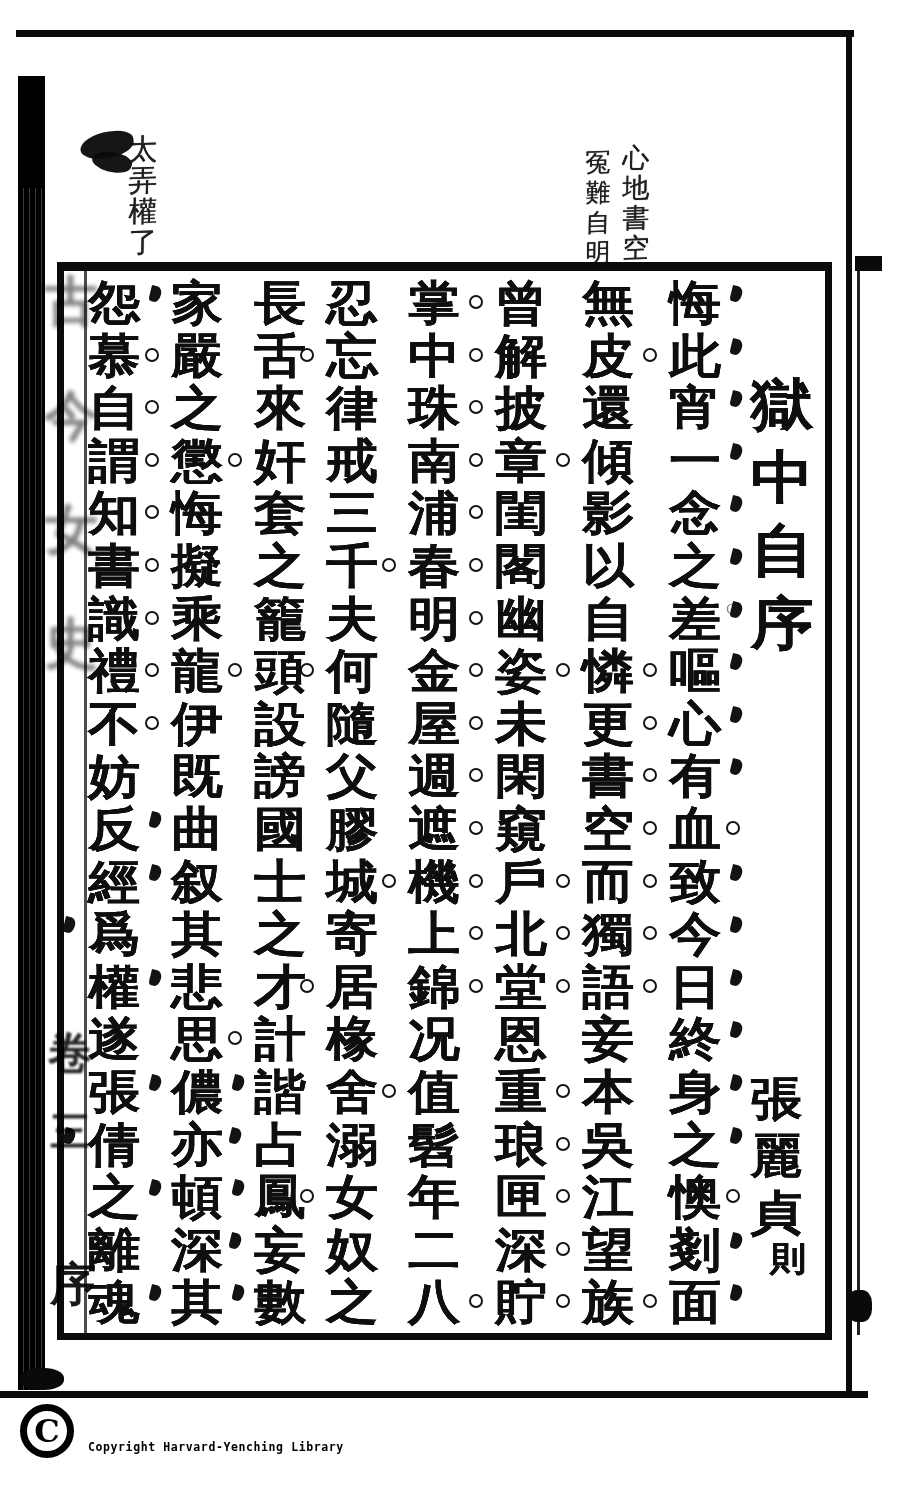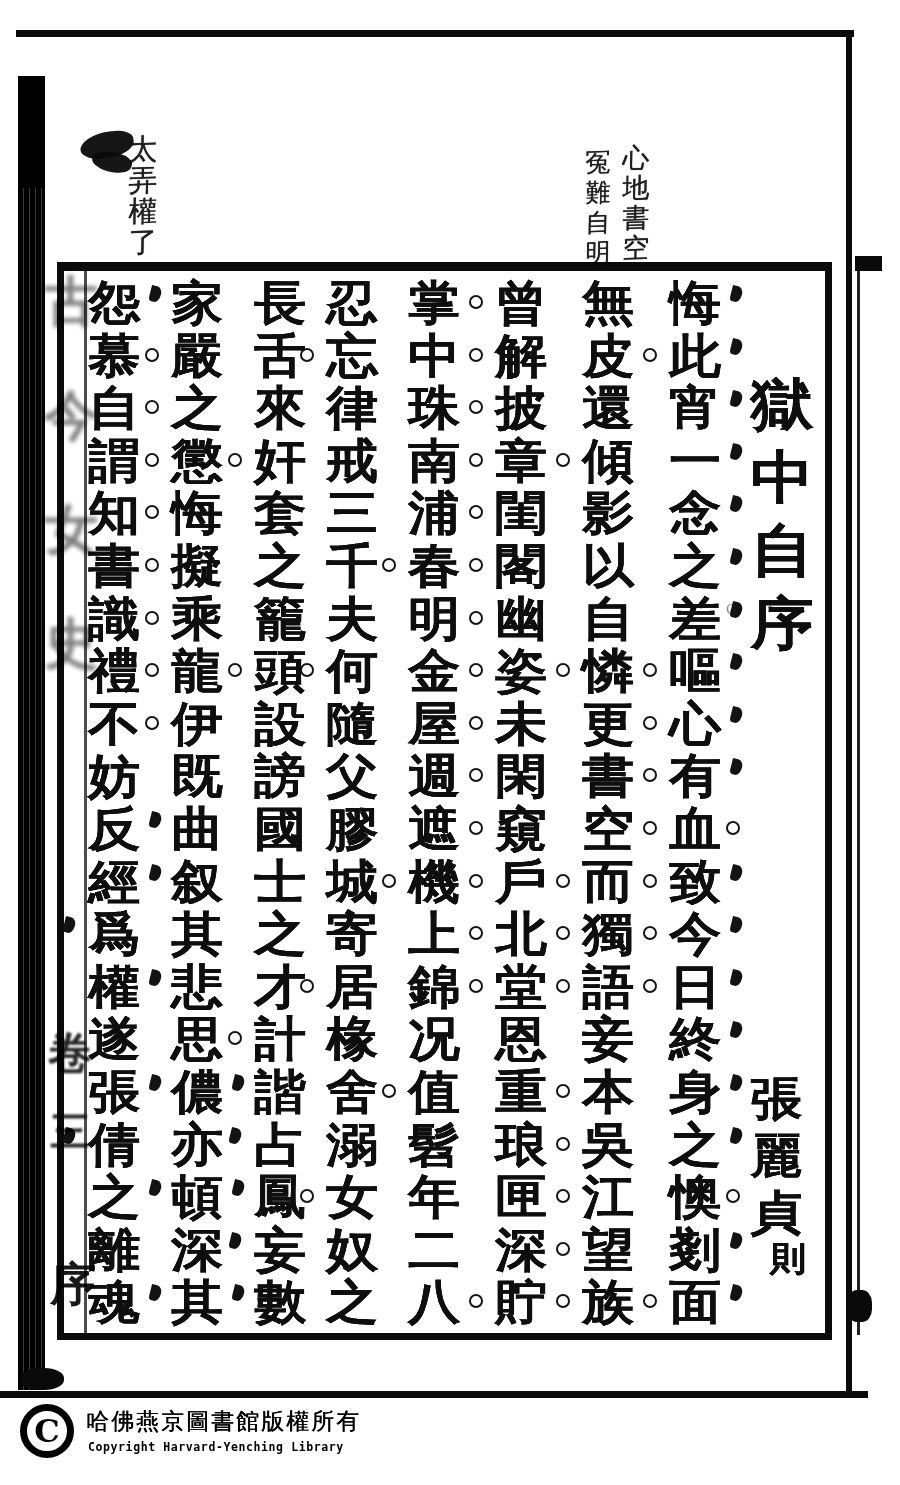--- a/index.html
+++ b/index.html
@@ -327,21 +327,20 @@
       <div class="mk-circle" style="left: 145px; top: 663.2px;"></div>
       <div class="mk-circle" style="left: 145px; top: 715.8px;"></div>
       <div class="mk-dun" style="left: 64px; top: 917.2px;"></div>
       <div class="mk-dun" style="left: 64px; top: 1127.6px;"></div>
       <div class="stray" style="left: 726px; top: 602px; font-size: 13px;">G</div>
     </div>
 
   <div class="stamp-circle">
     <span class="stamp-c">C</span>
   </div>
-  <div class="stamp-cn">哈佛燕京圖書館版權所有</div>
   <div class="stamp-en">Copyright Harvard-Yenching Library</div>
 
 <div class="ann" style="left: 113px; top: 130px; font-size: 29px;">太</div>
     <div class="ann" style="left: 113px; top: 161px; font-size: 29px;">弄</div>
     <div class="ann" style="left: 113px; top: 192px; font-size: 29px;">權</div>
     <div class="ann" style="left: 113px; top: 223px; font-size: 29px;">了</div>
     <div class="ann" style="left: 606px; top: 140px; font-size: 27px;">心</div>
     <div class="ann" style="left: 606px; top: 170px; font-size: 27px;">地</div>
     <div class="ann" style="left: 606px; top: 200px; font-size: 27px;">書</div>
     <div class="ann" style="left: 606px; top: 230px; font-size: 27px;">空</div>

